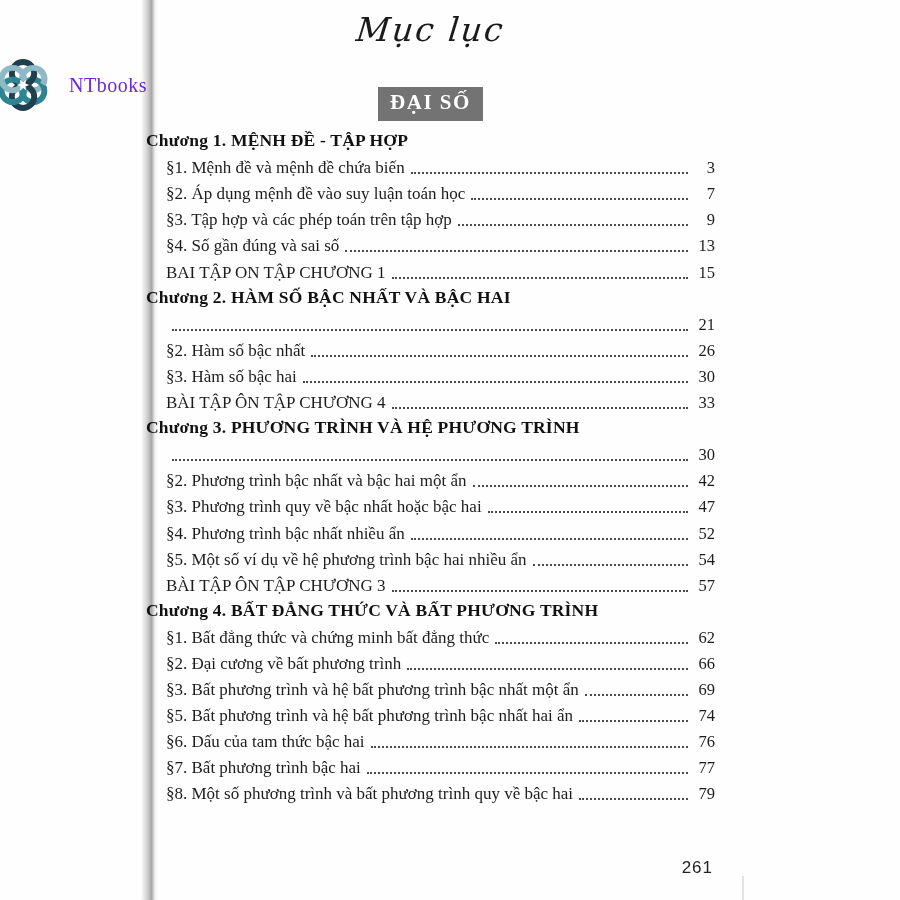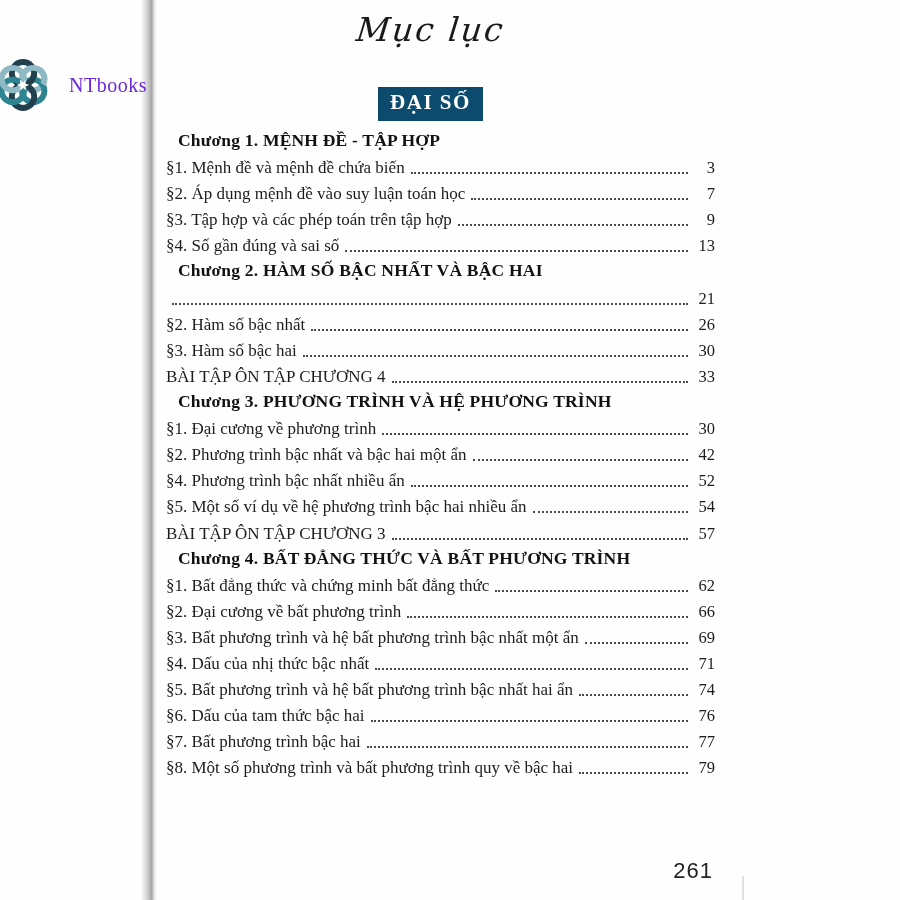--- a/index.html
+++ b/index.html
@@ -33,45 +33,45 @@
   .content{position:absolute;left:146px;top:0;width:569px;height:900px;}
 
   .doc-title{
     position:absolute;top:10px;left:0;width:100%;text-align:center;
     font-style:italic;font-size:33px;letter-spacing:2px;color:#1a1a1a;
     transform:skewX(-6deg);
     font-family:"DejaVu Serif","Liberation Serif",serif;
   }
   .banner-wrap{position:absolute;top:87px;left:0;width:100%;text-align:center;}
   .banner{
-    display:inline-block;background:#0c4a6e;color:#ffffff;
+    display:inline-block;background:#737373;color:#ffffff;
     font-weight:bold;font-size:21px;letter-spacing:1.5px;
     padding:3px 12px 6px 12px;
   }
 
   .toc{position:absolute;top:127px;left:0;width:100%;}
   .chapter-heading{
     height:26.1px;line-height:26.1px;font-weight:bold;font-size:17.5px;
-    white-space:nowrap;letter-spacing:.2px;color:#111;padding-left:32px;
+    white-space:nowrap;letter-spacing:.2px;color:#111;
   }
   .toc-row{
     display:flex;align-items:flex-end;height:26.1px;
     padding-left:20px;box-sizing:border-box;
   }
   .toc-label{white-space:nowrap;font-size:17px;line-height:22px;color:#1c1c1c;}
   .leader{
     flex:1;border-bottom:2px dotted #4a4a4a;
     margin:0 5px 5px 6px;min-width:12px;
   }
   .toc-page{font-size:16.5px;line-height:22px;min-width:22px;text-align:right;color:#1c1c1c;}
 
   .folio{
     position:absolute;top:858px;right:2px;
     font-family:"Liberation Sans","DejaVu Sans",sans-serif;
-    font-size:22px;color:#222;letter-spacing:1px;
+    font-size:17px;color:#222;letter-spacing:1px;
   }
 </style>
 </head>
 <body>
 
 <div class="page-shadow"></div>
 <div class="edge-line"></div>
 
 <div class="logo">
   <svg viewBox="0 0 100 100" aria-hidden="true">
@@ -110,20 +110,25 @@
       <div class="toc-row">
         <span class="toc-label">§3. Tập hợp và các phép toán trên tập hợp</span>
         <span class="leader"></span>
         <span class="toc-page">9</span>
       </div>
       <div class="toc-row">
         <span class="toc-label">§4. Số gần đúng và sai số</span>
         <span class="leader"></span>
         <span class="toc-page">13</span>
       </div>
+      <div class="toc-row">
+        <span class="toc-label">BAI TẬP ON TẬP CHƯƠNG 1</span>
+        <span class="leader"></span>
+        <span class="toc-page">15</span>
+      </div>
       <div class="chapter-heading">Chương 2. HÀM SỐ BẬC NHẤT VÀ BẬC HAI</div>
       <div class="toc-row">
         <span class="leader"></span>
         <span class="toc-page">21</span>
       </div>
       <div class="toc-row">
         <span class="toc-label">§2. Hàm số bậc nhất</span>
         <span class="leader"></span>
         <span class="toc-page">26</span>
       </div>
@@ -132,30 +137,34 @@
         <span class="leader"></span>
         <span class="toc-page">30</span>
       </div>
       <div class="toc-row">
         <span class="toc-label">BÀI TẬP ÔN TẬP CHƯƠNG 4</span>
         <span class="leader"></span>
         <span class="toc-page">33</span>
       </div>
       <div class="chapter-heading">Chương 3. PHƯƠNG TRÌNH VÀ HỆ PHƯƠNG TRÌNH</div>
       <div class="toc-row">
-        <span class="toc-label">§1. Đại cương về phương trình</span>
         <span class="leader"></span>
         <span class="toc-page">30</span>
       </div>
       <div class="toc-row">
         <span class="toc-label">§2. Phương trình bậc nhất và bậc hai một ẩn</span>
         <span class="leader"></span>
         <span class="toc-page">42</span>
       </div>
       <div class="toc-row">
+        <span class="toc-label">§3. Phương trình quy về bậc nhất hoặc bậc hai</span>
+        <span class="leader"></span>
+        <span class="toc-page">47</span>
+      </div>
+      <div class="toc-row">
         <span class="toc-label">§4. Phương trình bậc nhất nhiều ẩn</span>
         <span class="leader"></span>
         <span class="toc-page">52</span>
       </div>
       <div class="toc-row">
         <span class="toc-label">§5. Một số ví dụ về hệ phương trình bậc hai nhiều ẩn</span>
         <span class="leader"></span>
         <span class="toc-page">54</span>
       </div>
       <div class="toc-row">
@@ -171,25 +180,20 @@
       </div>
       <div class="toc-row">
         <span class="toc-label">§2. Đại cương về bất phương trình</span>
         <span class="leader"></span>
         <span class="toc-page">66</span>
       </div>
       <div class="toc-row">
         <span class="toc-label">§3. Bất phương trình và hệ bất phương trình bậc nhất một ẩn</span>
         <span class="leader"></span>
         <span class="toc-page">69</span>
-      </div>
-      <div class="toc-row">
-        <span class="toc-label">§4. Dấu của nhị thức bậc nhất</span>
-        <span class="leader"></span>
-        <span class="toc-page">71</span>
       </div>
       <div class="toc-row">
         <span class="toc-label">§5. Bất phương trình và hệ bất phương trình bậc nhất hai ẩn</span>
         <span class="leader"></span>
         <span class="toc-page">74</span>
       </div>
       <div class="toc-row">
         <span class="toc-label">§6. Dấu của tam thức bậc hai</span>
         <span class="leader"></span>
         <span class="toc-page">76</span>

